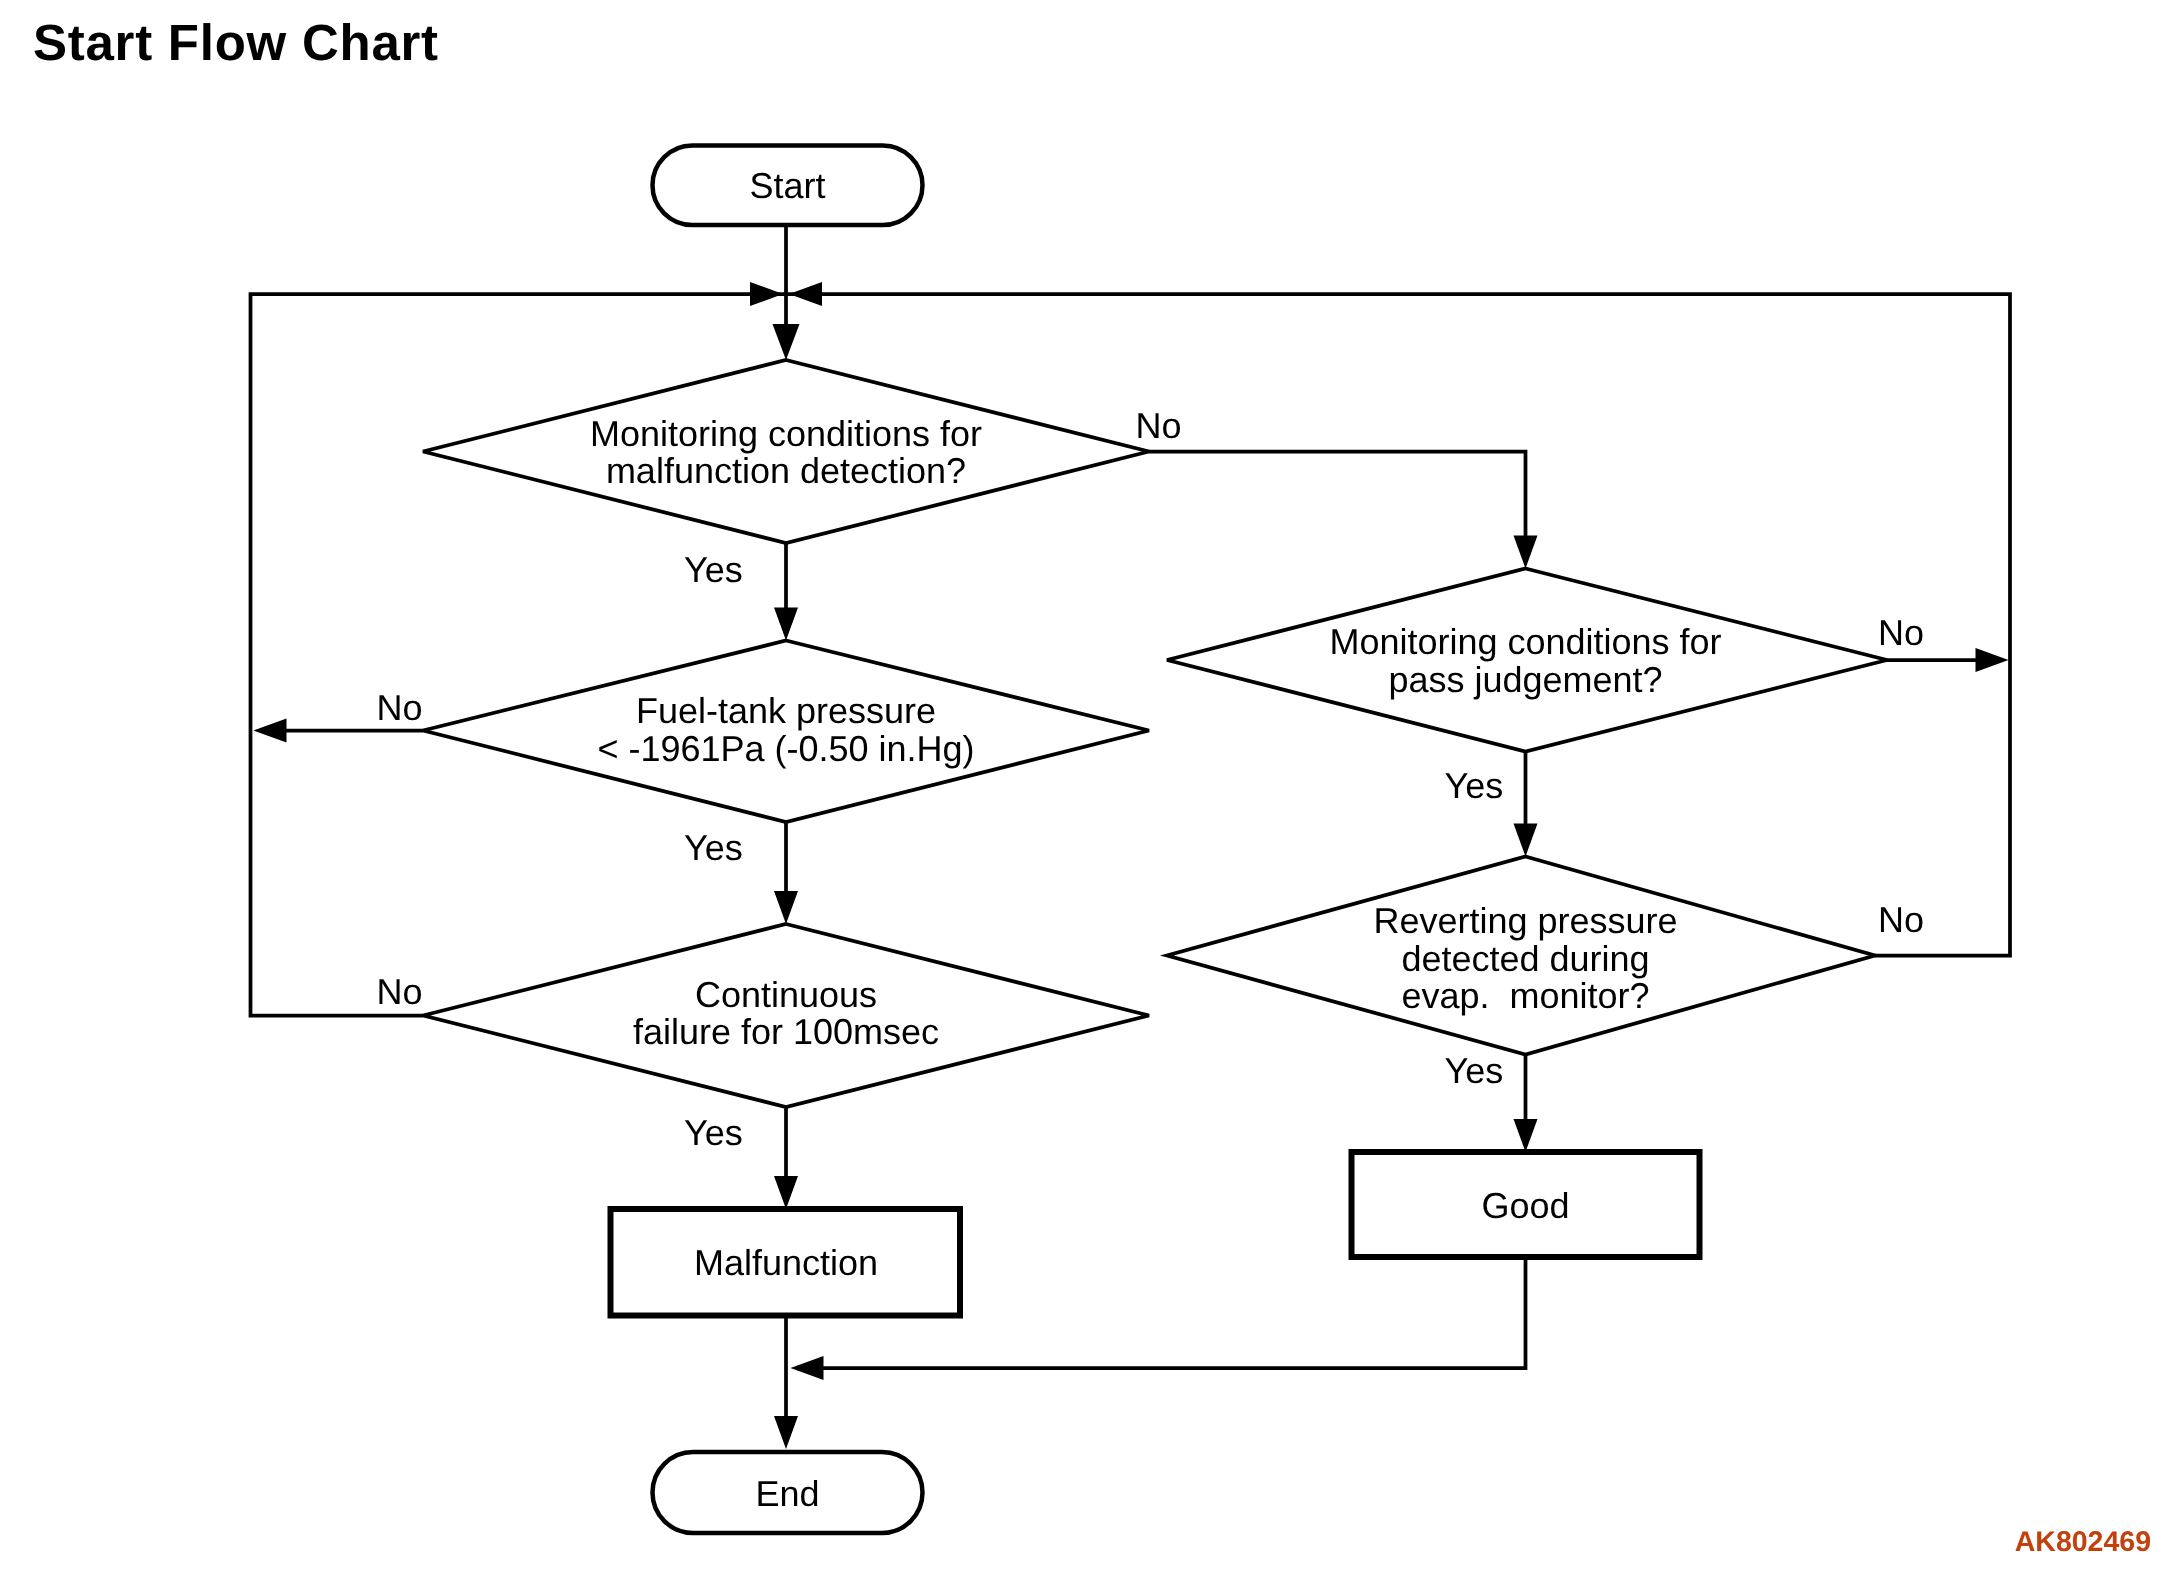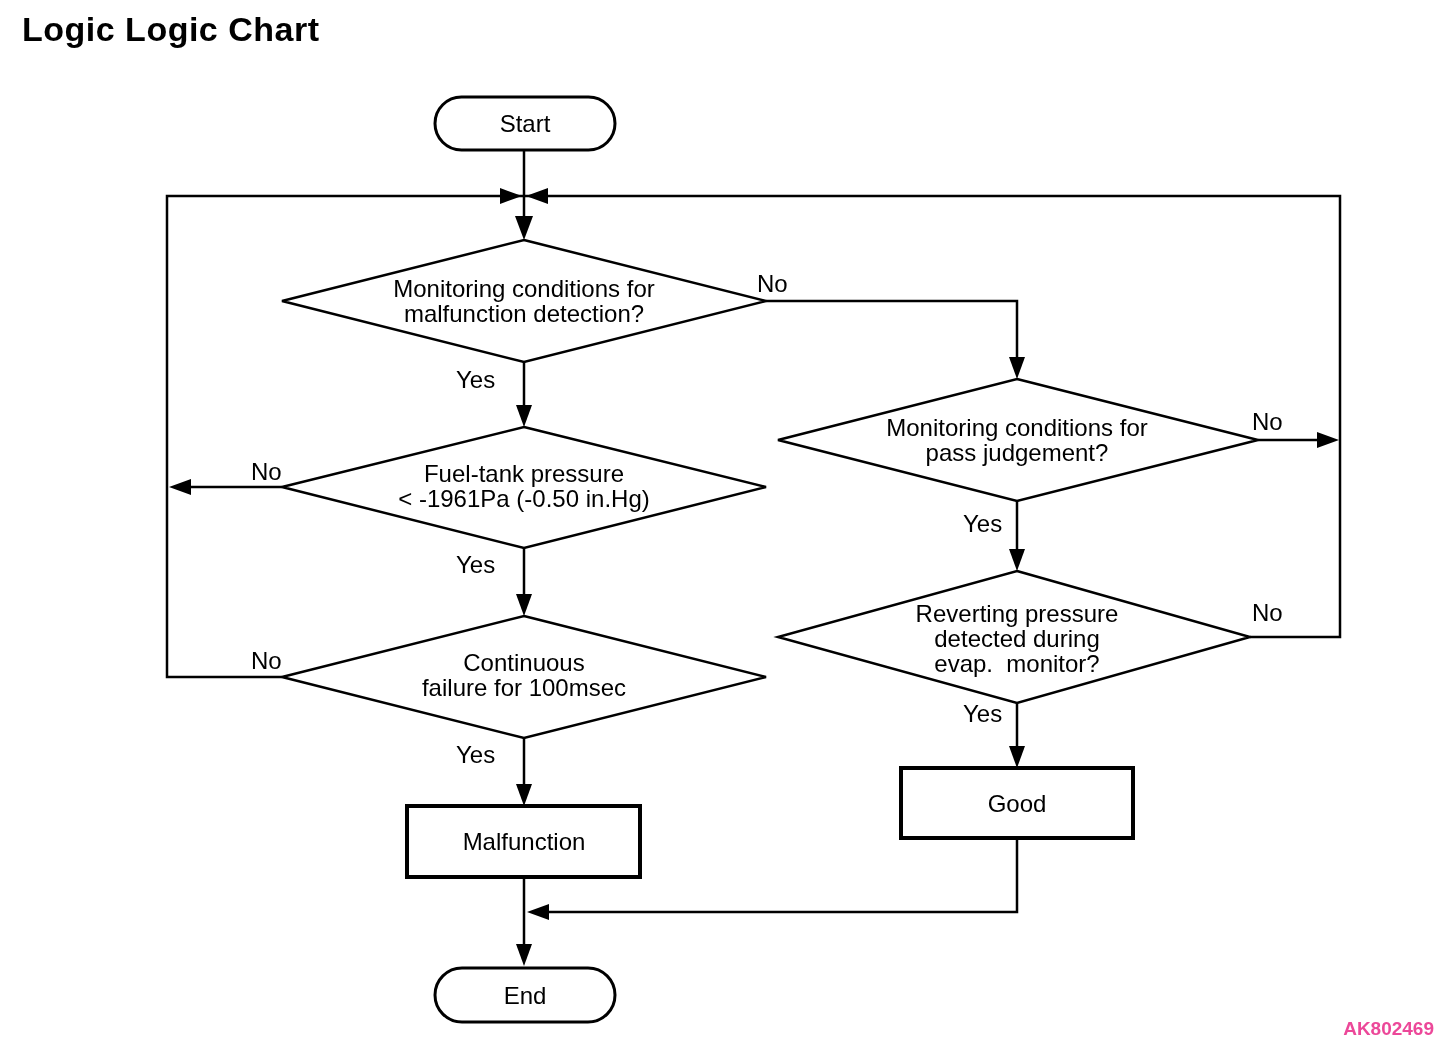--- a/index.html
+++ b/index.html
@@ -24,21 +24,21 @@
     font-weight: bold;
     letter-spacing: 0.5px;
     color: #000;
   }
   .figure-code {
     position: absolute;
     right: 22px;
     top: 1018px;
     font-size: 19px;
     font-weight: bold;
-    color: #ec4899;
+    color: #c2410c;
   }
   svg.flowchart {
     position: absolute;
     left: 0;
     top: 0;
   }
   svg text {
     font-family: "Liberation Sans", sans-serif;
     font-size: 24px;
     fill: #000;
@@ -48,21 +48,21 @@
   .el { text-anchor: start; }
   .shape { fill: #ffffff; stroke: #000000; stroke-width: 2.5px; }
   .term  { stroke-width: 3px; }
   .proc  { stroke-width: 4px; }
   .edge  { fill: none; stroke: #000000; stroke-width: 2.5px; }
   .ah    { fill: #000000; stroke: none; }
 </style>
 </head>
 <body>
 
-<h1 class="page-title">Logic Logic Chart</h1>
+<h1 class="page-title">Start Flow Chart</h1>
 
 <svg class="flowchart" width="1456" height="1054" viewBox="0 0 1456 1054">
 
   <path class="edge" d="M282,677 L167,677 L167,196 L1340,196 L1340,637 L1250,637"></path>
   <line class="edge" x1="524" y1="150" x2="524" y2="196"></line>
   <line class="edge" x1="524" y1="196" x2="524" y2="224"></line>
   <path class="edge" d="M766,301 L1017,301 L1017,362"></path>
   <line class="edge" x1="524" y1="362" x2="524" y2="410"></line>
   <line class="edge" x1="282" y1="487" x2="186" y2="487"></line>
   <line class="edge" x1="524" y1="548" x2="524" y2="599"></line>

